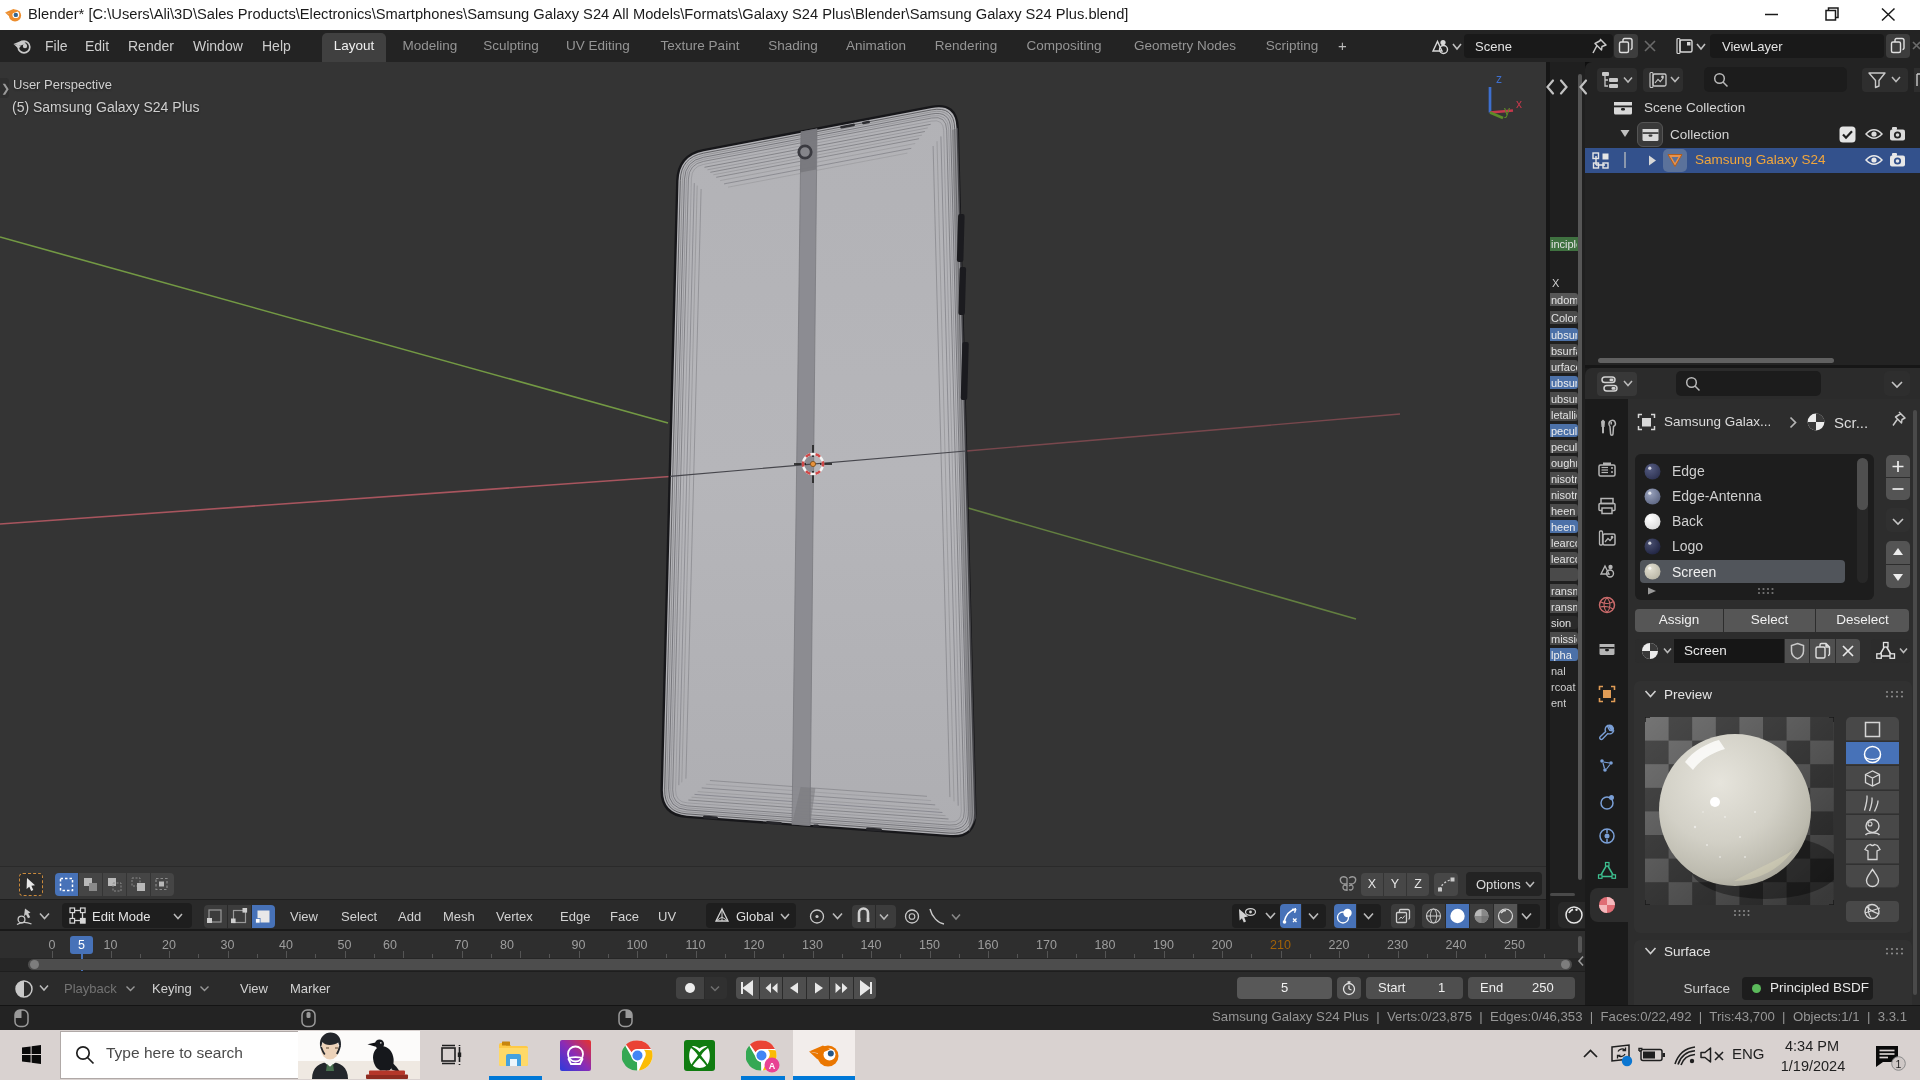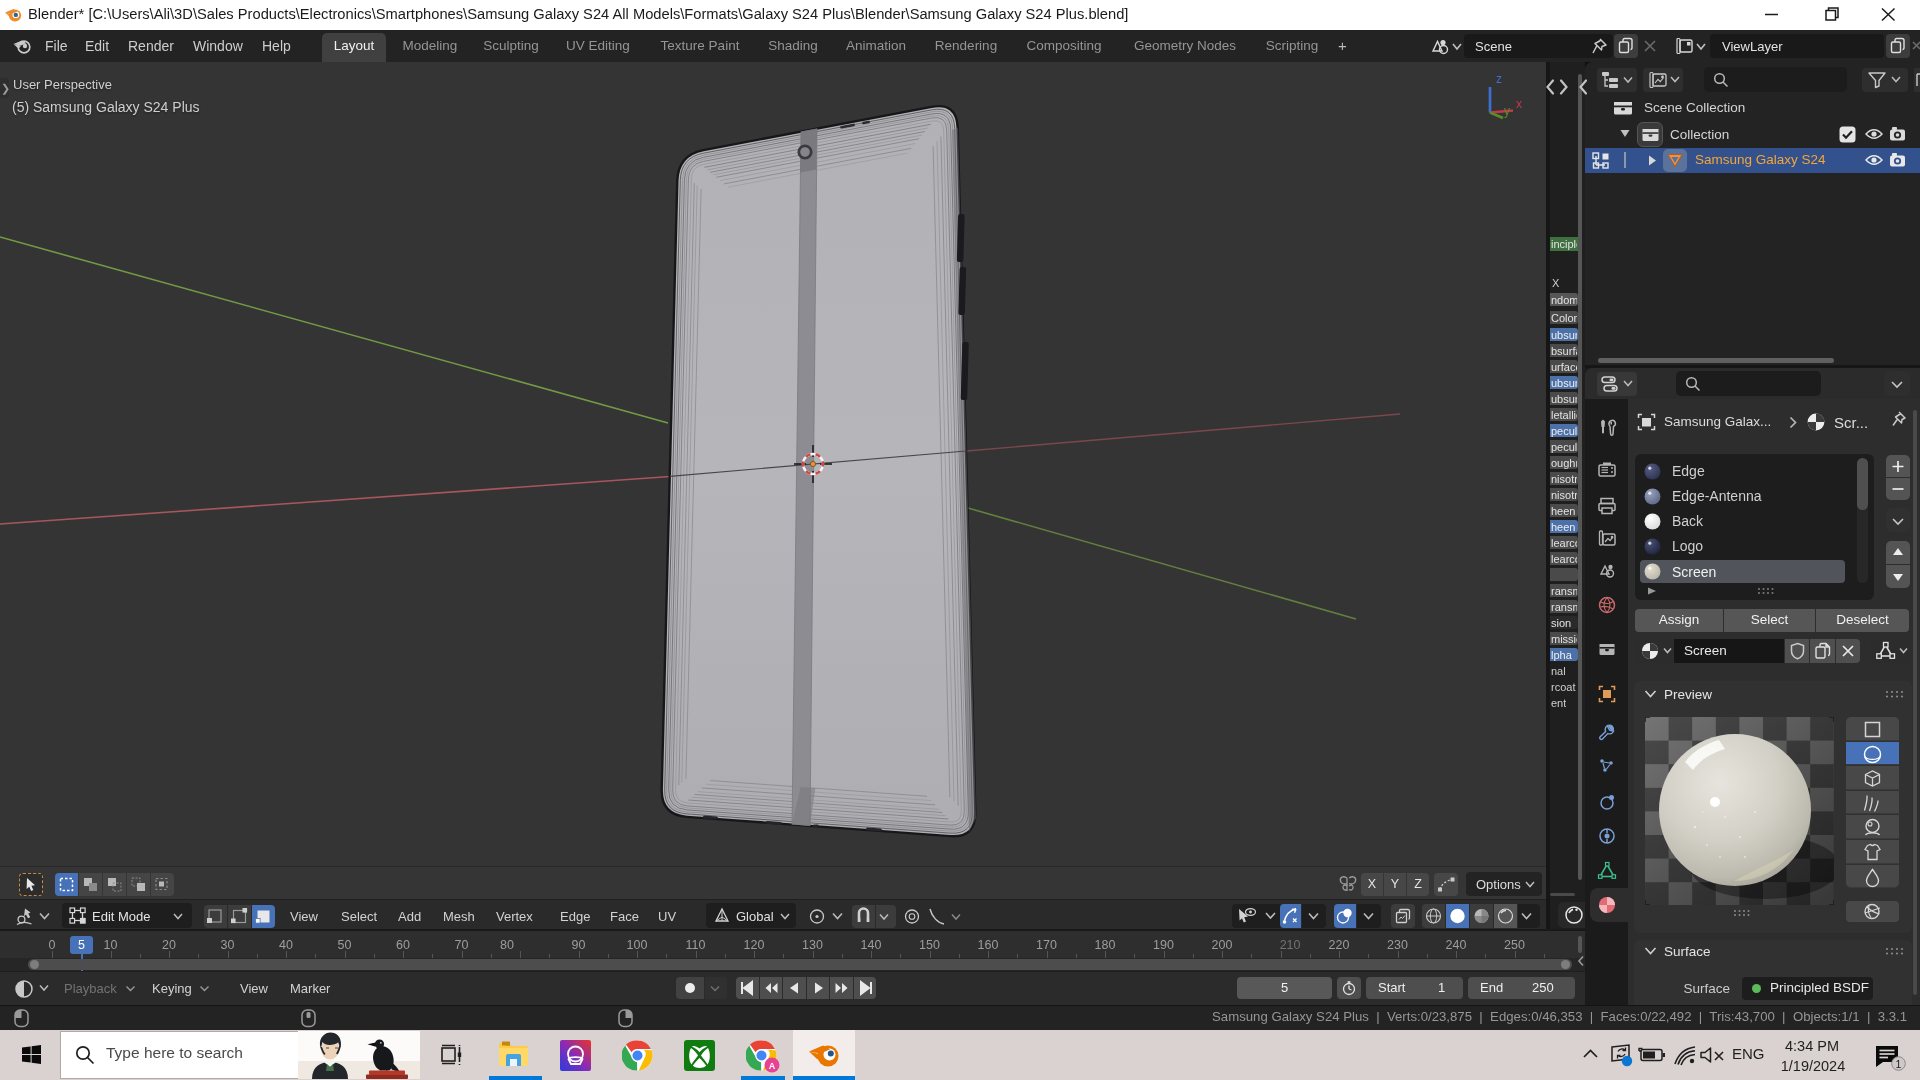--- a/index.html
+++ b/index.html
@@ -434,36 +434,36 @@
 <div class="a" style="left:0;top:931px;width:1585px;height:74px;background:#262626;"></div>
 <div class="a" style="left:0;top:931px;width:1585px;height:27px;background:#2e2e2e;"></div>
 
 <div id="ruler">
     <div class="txt" style="left:32px;top:938px;width:40px;text-align:center;font-size:12.5px;color:#9d9d9d;">0</div>
     <div class="txt" style="left:90.5px;top:938px;width:40px;text-align:center;font-size:12.5px;color:#9d9d9d;">10</div>
     <div class="txt" style="left:149px;top:938px;width:40px;text-align:center;font-size:12.5px;color:#9d9d9d;">20</div>
     <div class="txt" style="left:207.5px;top:938px;width:40px;text-align:center;font-size:12.5px;color:#9d9d9d;">30</div>
     <div class="txt" style="left:266px;top:938px;width:40px;text-align:center;font-size:12.5px;color:#9d9d9d;">40</div>
     <div class="txt" style="left:324.5px;top:938px;width:40px;text-align:center;font-size:12.5px;color:#9d9d9d;">50</div>
-    <div class="txt" style="left:383px;top:938px;width:40px;text-align:center;font-size:12.5px;color:#9d9d9d;">60</div>
+    <div class="txt" style="left:383px;top:938px;width:40px;font-size:12.5px;color:#9d9d9d;">60</div>
     <div class="txt" style="left:441.5px;top:938px;width:40px;text-align:center;font-size:12.5px;color:#9d9d9d;">70</div>
     <div class="txt" style="left:500px;top:938px;width:40px;font-size:12.5px;color:#9d9d9d;">80</div>
     <div class="txt" style="left:558.5px;top:938px;width:40px;text-align:center;font-size:12.5px;color:#9d9d9d;">90</div>
     <div class="txt" style="left:617px;top:938px;width:40px;text-align:center;font-size:12.5px;color:#9d9d9d;">100</div>
     <div class="txt" style="left:675.5px;top:938px;width:40px;text-align:center;font-size:12.5px;color:#9d9d9d;">110</div>
     <div class="txt" style="left:734px;top:938px;width:40px;text-align:center;font-size:12.5px;color:#9d9d9d;">120</div>
     <div class="txt" style="left:792.5px;top:938px;width:40px;text-align:center;font-size:12.5px;color:#9d9d9d;">130</div>
     <div class="txt" style="left:851px;top:938px;width:40px;text-align:center;font-size:12.5px;color:#9d9d9d;">140</div>
     <div class="txt" style="left:909.5px;top:938px;width:40px;text-align:center;font-size:12.5px;color:#9d9d9d;">150</div>
     <div class="txt" style="left:968px;top:938px;width:40px;text-align:center;font-size:12.5px;color:#9d9d9d;">160</div>
     <div class="txt" style="left:1026.5px;top:938px;width:40px;text-align:center;font-size:12.5px;color:#9d9d9d;">170</div>
     <div class="txt" style="left:1085px;top:938px;width:40px;text-align:center;font-size:12.5px;color:#9d9d9d;">180</div>
     <div class="txt" style="left:1143.5px;top:938px;width:40px;text-align:center;font-size:12.5px;color:#9d9d9d;">190</div>
     <div class="txt" style="left:1202px;top:938px;width:40px;text-align:center;font-size:12.5px;color:#9d9d9d;">200</div>
-    <div class="txt" style="left:1260.5px;top:938px;width:40px;text-align:right;font-size:12.5px;color:#737373;">210</div>
+    <div class="txt" style="left:1260.5px;top:938px;width:40px;text-align:center;font-size:12.5px;color:#a16207;">210</div>
     <div class="txt" style="left:1319px;top:938px;width:40px;text-align:center;font-size:12.5px;color:#9d9d9d;">220</div>
     <div class="txt" style="left:1377.5px;top:938px;width:40px;text-align:center;font-size:12.5px;color:#9d9d9d;">230</div>
     <div class="txt" style="left:1436px;top:938px;width:40px;text-align:center;font-size:12.5px;color:#9d9d9d;">240</div>
     <div class="txt" style="left:1494.5px;top:938px;width:40px;text-align:center;font-size:12.5px;color:#9d9d9d;">250</div>
     <div class="a" style="left:52px;top:951px;width:1px;height:7px;background:#555;"></div>
     <div class="a" style="left:81.25px;top:954px;width:1px;height:4px;background:#555;"></div>
     <div class="a" style="left:110.5px;top:951px;width:1px;height:7px;background:#555;"></div>
     <div class="a" style="left:139.75px;top:954px;width:1px;height:4px;background:#555;"></div>
     <div class="a" style="left:169px;top:951px;width:1px;height:7px;background:#555;"></div>
     <div class="a" style="left:198.25px;top:954px;width:1px;height:4px;background:#555;"></div>

